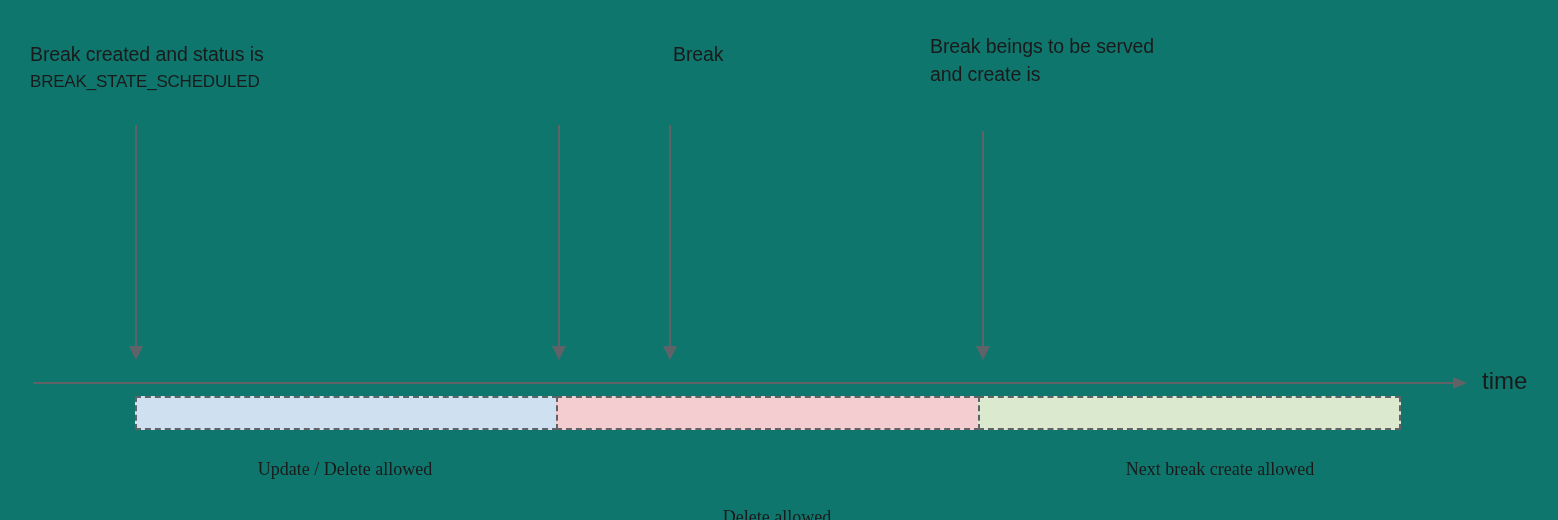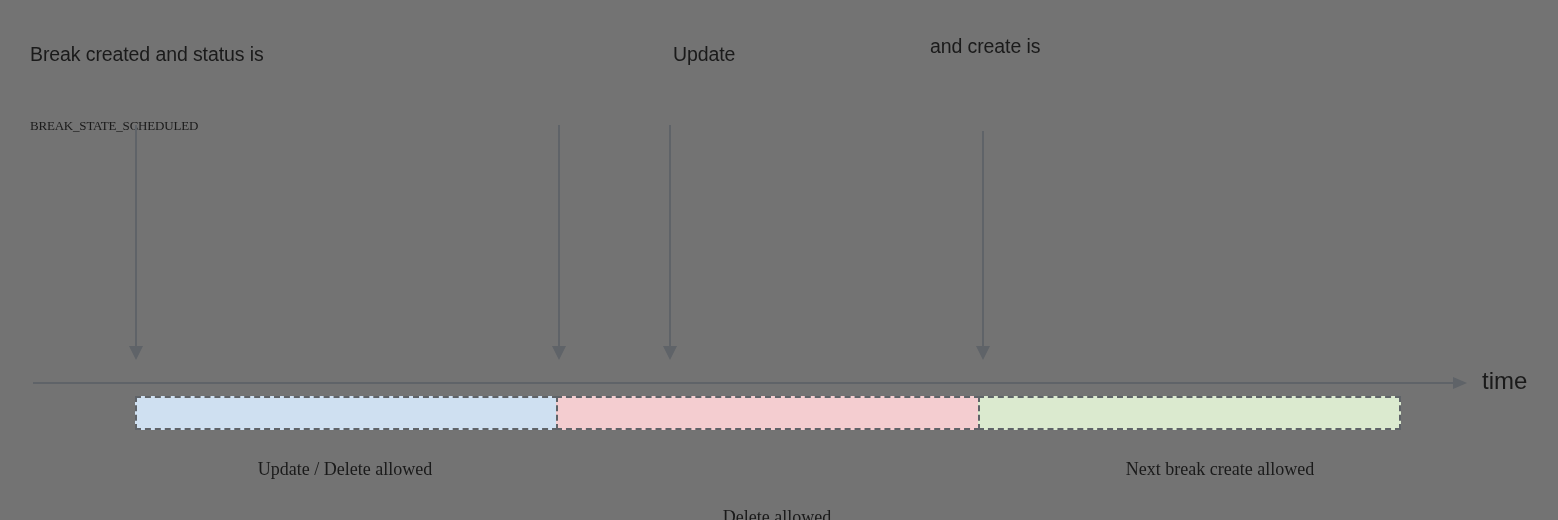--- a/index.html
+++ b/index.html
@@ -8,41 +8,40 @@
     background: #ffffff;
   }
   body {
     font-family: "Liberation Sans", sans-serif;
     -webkit-font-smoothing: antialiased;
   }
   #canvas {
     position: relative;
     width: 1558px;
     height: 520px;
-    background: #737373;
+    background: #0f766e;
     overflow: hidden;
   }
 
   
   .annotation {
     position: absolute;
     color: #1a1a1a;
     font-size: 19.5px;
     line-height: 28px;
     white-space: nowrap;
   }
   .annotation .sans {
     font-family: "Liberation Sans", sans-serif;
     letter-spacing: -0.1px;
   }
   .annotation .mono {
-    font-family: Liberation Serif, serif;
-    font-size: 13px;
+    font-family: Liberation Sans, sans-serif;
+    font-size: 17px;
     letter-spacing: -0.2px;
-    margin-top: 44px;
   }
   .annotation .line { display: block; }
 
   
   .marker-arrow {
     position: absolute;
     width: 16px;
   }
   .marker-arrow .stem {
     position: absolute;
@@ -134,23 +133,24 @@
 <div id="canvas">
 
   <div id="annotations">
       <div class="annotation" style="left: 30px; top: 40px;">
         <span class="line sans">Break created and status is</span>
         <span class="line mono">BREAK_STATE_SCHEDULED</span>
       </div>
       <div class="annotation" style="left: 355px; top: 40px;">
       </div>
       <div class="annotation" style="left: 673px; top: 40px;">
-        <span class="line sans">Update</span>
+        <span class="line sans">Break</span>
       </div>
       <div class="annotation" style="left: 930px; top: 32px;">
+        <span class="line sans">Break beings to be served</span>
         <span class="line sans">and create is</span>
       </div>
     </div>
 
   <div id="marker-arrows">
       <div class="marker-arrow" style="left: 128px; top: 125px; height: 235px;">
         <div class="stem"></div>
         <div class="head"></div>
       </div>
       <div class="marker-arrow" style="left: 551px; top: 125px; height: 235px;">

